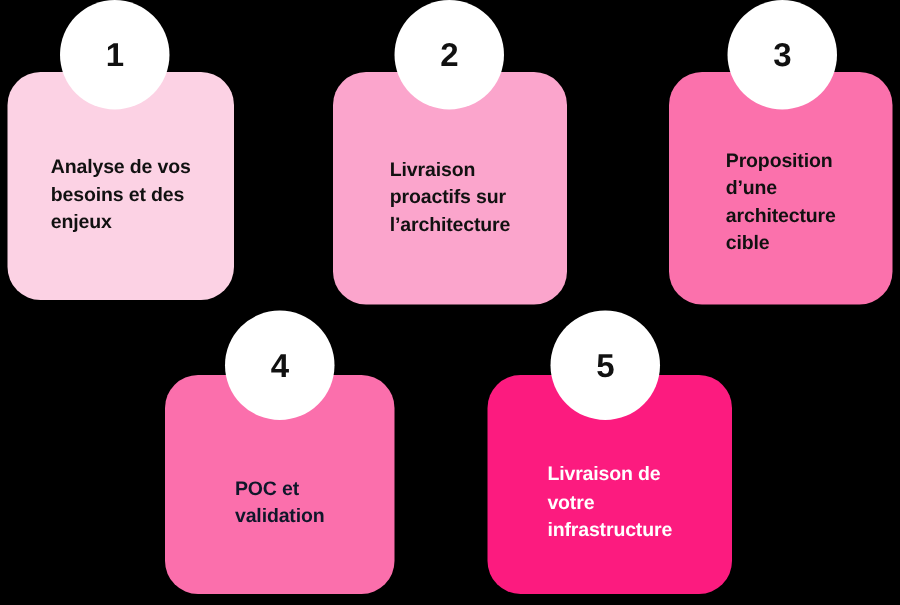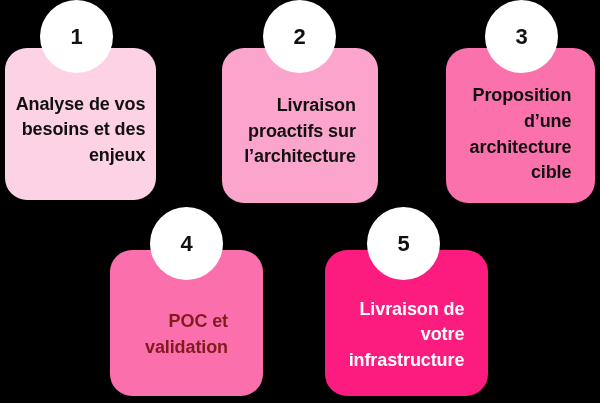--- a/index.html
+++ b/index.html
@@ -30,23 +30,23 @@
     position: absolute;
     border-radius: 22px;
     box-sizing: border-box;
     display: flex;
     align-items: center;
     justify-content: center;
     padding: 0 10px;
   }
 
   .card-label {
-    text-align: right;
+    text-align: left;
     font-weight: 700;
-    font-size: 18px;
+    font-size: 13px;
     line-height: 1.42;
     letter-spacing: -0.1px;
     color: #111111;
     white-space: pre-line;
   }
 
   .card.dark-text .card-label { color: #111111; }
   .card.light-text .card-label { color: #ffffff; }
 
   .badge {
@@ -126,21 +126,21 @@
 architecture
 cible</span>
     </div>
     <div id="badge-3" class="badge" style="background: rgb(255, 255, 255);">
       <span class="badge-number" style="color: rgb(17, 17, 17);">3</span>
     </div>
   </div>
 
   <div class="step">
     <div id="card-4" class="card dark-text" style="background: rgb(251, 111, 172);">
-      <span class="card-label" style="color: #7f1d1d;">POC et
+      <span class="card-label" style="color: #0f172a;">POC et
 validation</span>
     </div>
     <div id="badge-4" class="badge" style="background: rgb(255, 255, 255);">
       <span class="badge-number" style="color: rgb(17, 17, 17);">4</span>
     </div>
   </div>
 
   <div class="step">
     <div id="card-5" class="card light-text" style="background: rgb(252, 27, 127);">
       <span class="card-label" style="color: rgb(255, 255, 255);">Livraison de

